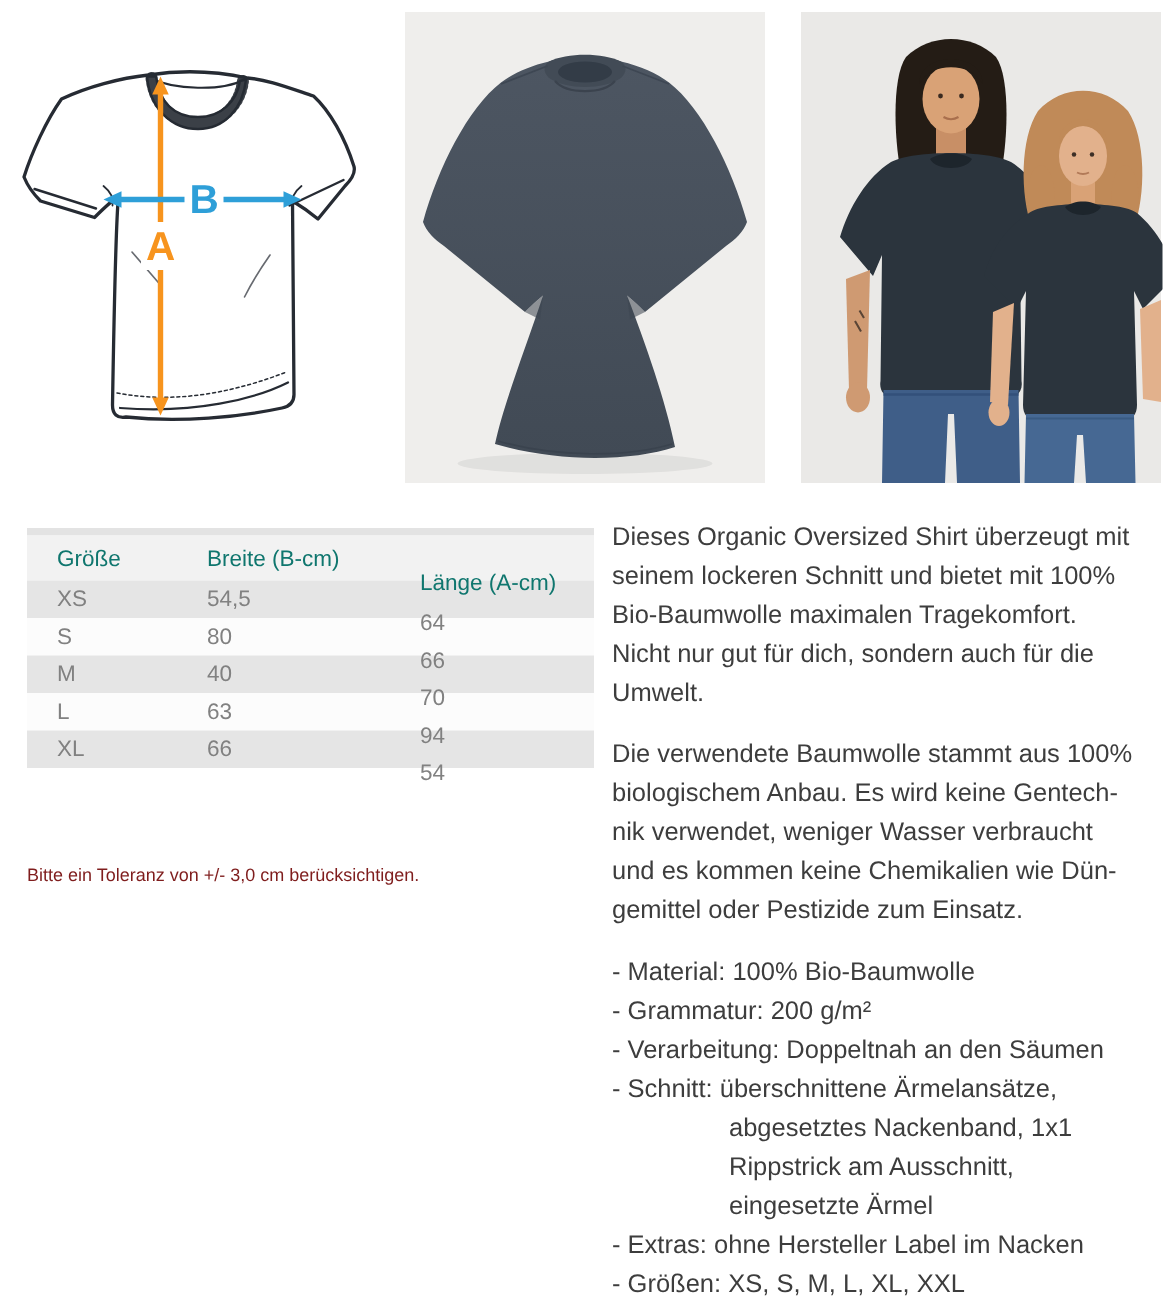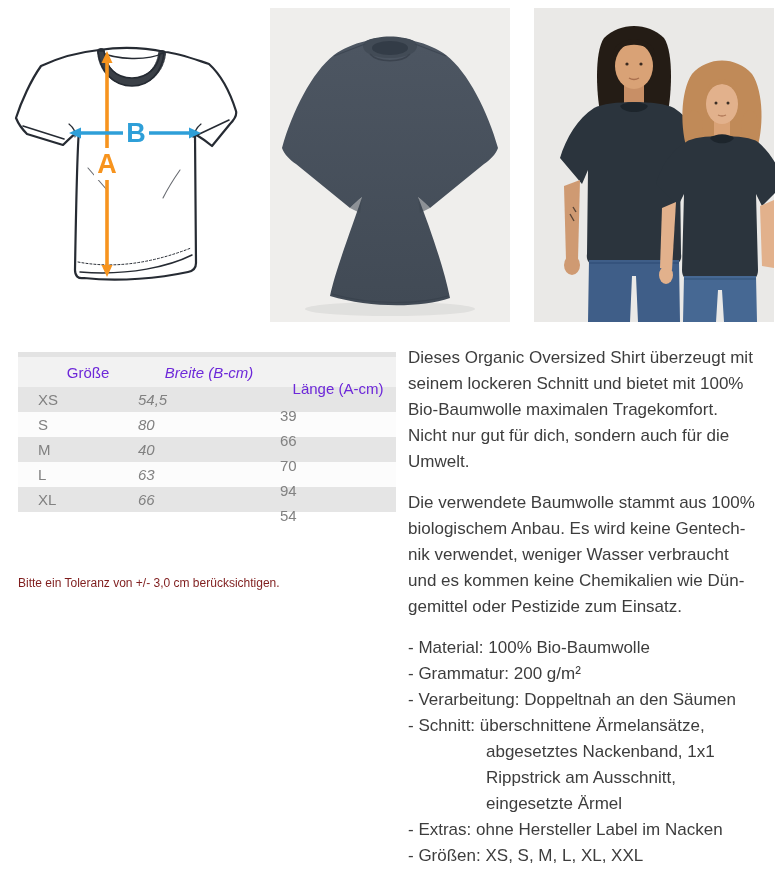--- a/index.html
+++ b/index.html
@@ -8,25 +8,25 @@
   .img-cell{position:absolute;}
   .img-cell svg{display:block;width:100%;height:100%;}
   .diagram{left:10px;top:20px;width:230px;height:290px;}
   .photo1{left:270px;top:8px;width:240px;height:314px;}
   .photo2{left:533px;top:8px;width:242px;height:314px;}
 
   .size-table{position:absolute;left:18px;top:352px;width:378px;
               font-size:15px;color:#818181;}
   .t-top{height:5px;background:#e3e3e3;}
   .trow{display:flex;height:25px;align-items:center;background:#fcfcfc;}
-  .trow.thead{height:30px;background:#f2f2f2;color:#6d28d9;text-align:center;}
+  .trow.thead{height:30px;background:#f2f2f2;color:#0f766e;}
   .trow.alt{background:#e5e5e5;}
   .tc{white-space:nowrap;}
   .tc1{width:120px;padding-left:20px;box-sizing:border-box;}
-  .tc2{width:142px;font-style:italic;}
+  .tc2{width:142px;}
   .tc3{flex:1;margin-top:32px;}
 
   .note{position:absolute;left:18px;top:576px;font-size:12px;color:#7f1d1d;white-space:nowrap;}
 
   .desc{position:absolute;left:408px;top:345px;width:372px;
         font-size:17px;line-height:26px;color:#3d3d3d;}
   .para{margin:0 0 15px 0;}
   .line{white-space:nowrap;}
   .line.indent{padding-left:78px;}
 </style>
@@ -165,21 +165,21 @@
   <div class="size-table">
     <div class="t-top"></div>
     <div class="trow thead">
       <div class="tc tc1">Größe</div>
       <div class="tc tc2">Breite (B-cm)</div>
       <div class="tc tc3">Länge (A-cm)</div>
     </div>
     <div class="trow alt">
       <div class="tc tc1">XS</div>
       <div class="tc tc2">54,5</div>
-      <div class="tc tc3">39</div>
+      <div class="tc tc3">64</div>
     </div>
     <div class="trow">
       <div class="tc tc1">S</div>
       <div class="tc tc2">80</div>
       <div class="tc tc3">66</div>
     </div>
     <div class="trow alt">
       <div class="tc tc1">M</div>
       <div class="tc tc2">40</div>
       <div class="tc tc3">70</div>

